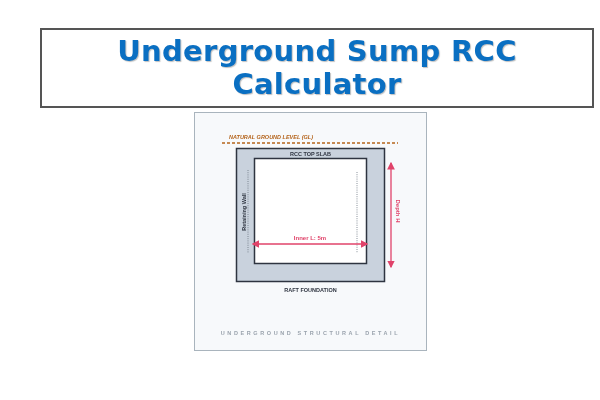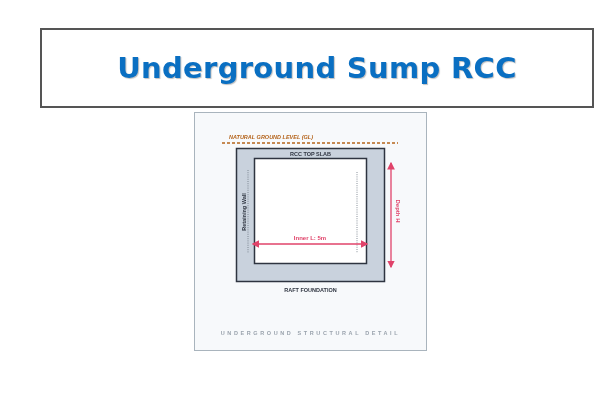--- a/index.html
+++ b/index.html
@@ -48,20 +48,21 @@
       position: absolute;
       left: 0;
       top: 0;
     }
   </style>
 </head>
 <body>
 
 <div class="title-box">
   <div class="title-line">Underground Sump RCC</div>
+  <div class="title-line">Calculator</div>
 </div>
 
 <div class="card"></div>
 
 <svg class="svg-wrap" width="600" height="400" viewBox="0 0 600 400">
   <defs>
     <marker id="arrowR" markerWidth="6" markerHeight="6" refX="5" refY="3" orient="auto">
       <path d="M0,0 L6,3 L0,6 Z" fill="#e0436a"></path>
     </marker>
     <marker id="arrowL" markerWidth="6" markerHeight="6" refX="1" refY="3" orient="auto">

